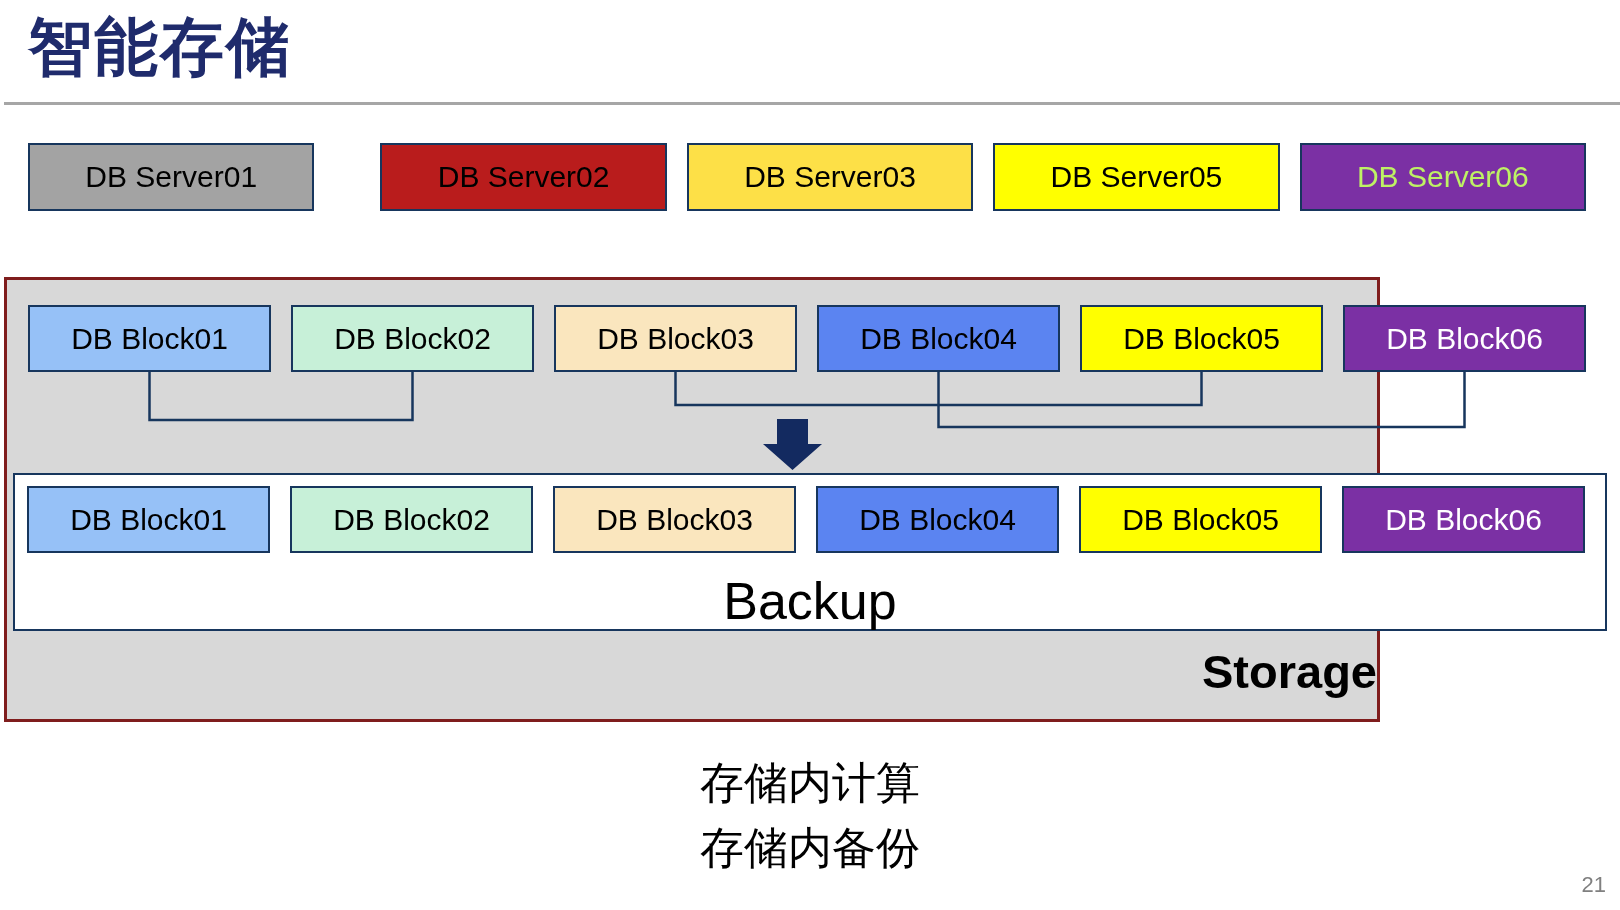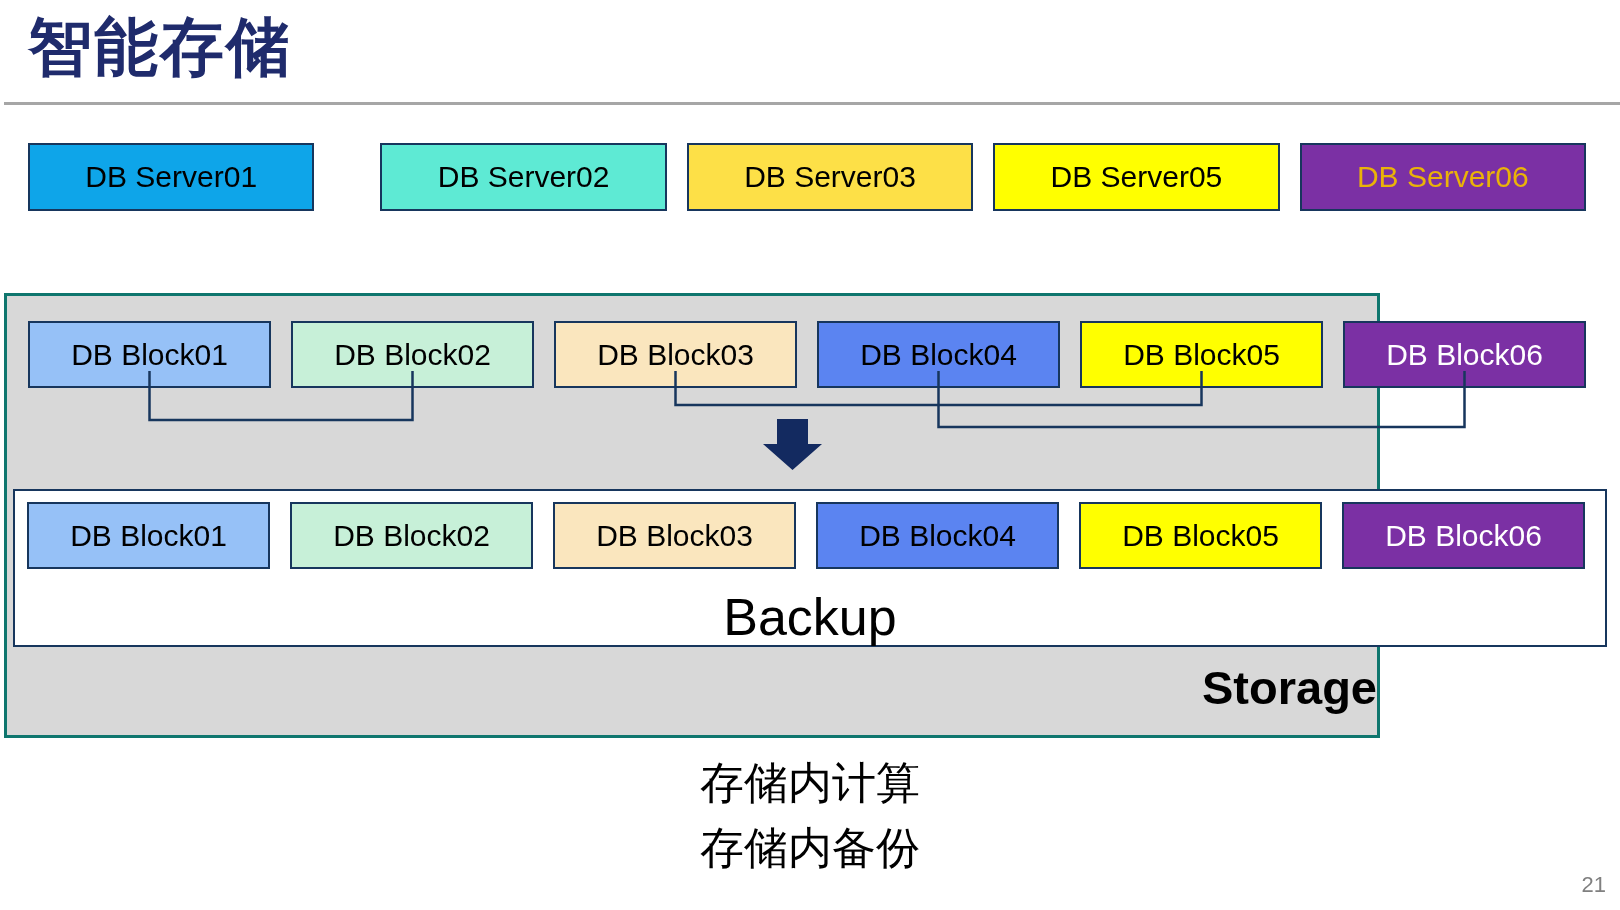--- a/index.html
+++ b/index.html
@@ -19,21 +19,21 @@
     position:absolute;display:flex;gap:20px;width:1558px;height:68px;
   }
   .server-row{left:28px;top:143px;}
   .box{
     flex:1 1 0;border:2.5px solid #17365D;box-sizing:border-box;
     display:flex;align-items:center;justify-content:center;
     font-size:30px;color:#000;white-space:nowrap;
   }
   .storage-container{
     position:absolute;left:4px;top:277px;width:1376px;height:445px;
-    background:#D8D8D8;border:3px solid #0f766e;box-sizing:border-box;margin-top:16px;
+    background:#D8D8D8;border:3px solid #7f1d1d;box-sizing:border-box;
   }
   .block-row-top{left:21px;top:25px;height:67px;}
   .inner-box{
     position:absolute;left:6px;top:193px;width:1594px;height:158px;
     background:#ffffff;border:2.5px solid #17365D;box-sizing:border-box;
   }
   .block-row-bottom{left:12px;top:11px;height:67px;}
   .backup-label{
     position:absolute;left:0;right:0;top:96px;text-align:center;
     font-size:52px;color:#000;
@@ -55,25 +55,25 @@
 </style>
 </head>
 <body>
 
 <div class="slide">
 
   <div class="title">智能存储</div>
   <div class="divider"></div>
 
   <div class="row server-row" id="server-row">
-      <div class="box" style="background-color: #0ea5e9; color: rgb(0, 0, 0);">DB Server01</div>
-      <div class="box" style="background-color: #5eead4; color: rgb(0, 0, 0); margin-left: 46px;">DB Server02</div>
+      <div class="box" style="background-color: #a3a3a3; color: rgb(0, 0, 0);">DB Server01</div>
+      <div class="box" style="background-color: #b91c1c; color: rgb(0, 0, 0); margin-left: 46px;">DB Server02</div>
       <div class="box" style="background-color: #fde047; color: rgb(0, 0, 0);">DB Server03</div>
       <div class="box" style="background-color: rgb(255, 255, 0); color: rgb(0, 0, 0);">DB Server05</div>
-      <div class="box" style="background-color: rgb(123, 48, 164); color: #eab308;">DB Server06</div>
+      <div class="box" style="background-color: rgb(123, 48, 164); color: #bef264;">DB Server06</div>
     </div>
 
   <div class="storage-container">
     <div class="row block-row-top" id="block-row-top">
         <div class="box" style="background-color: rgb(150, 193, 247); color: rgb(0, 0, 0);">DB Block01</div>
         <div class="box" style="background-color: rgb(199, 240, 216); color: rgb(0, 0, 0);">DB Block02</div>
         <div class="box" style="background-color: rgb(250, 230, 190); color: rgb(0, 0, 0);">DB Block03</div>
         <div class="box" style="background-color: rgb(91, 132, 241); color: rgb(0, 0, 0);">DB Block04</div>
         <div class="box" style="background-color: rgb(255, 255, 0); color: rgb(0, 0, 0);">DB Block05</div>
         <div class="box" style="background-color: rgb(123, 48, 164); color: rgb(255, 255, 255);">DB Block06</div>

